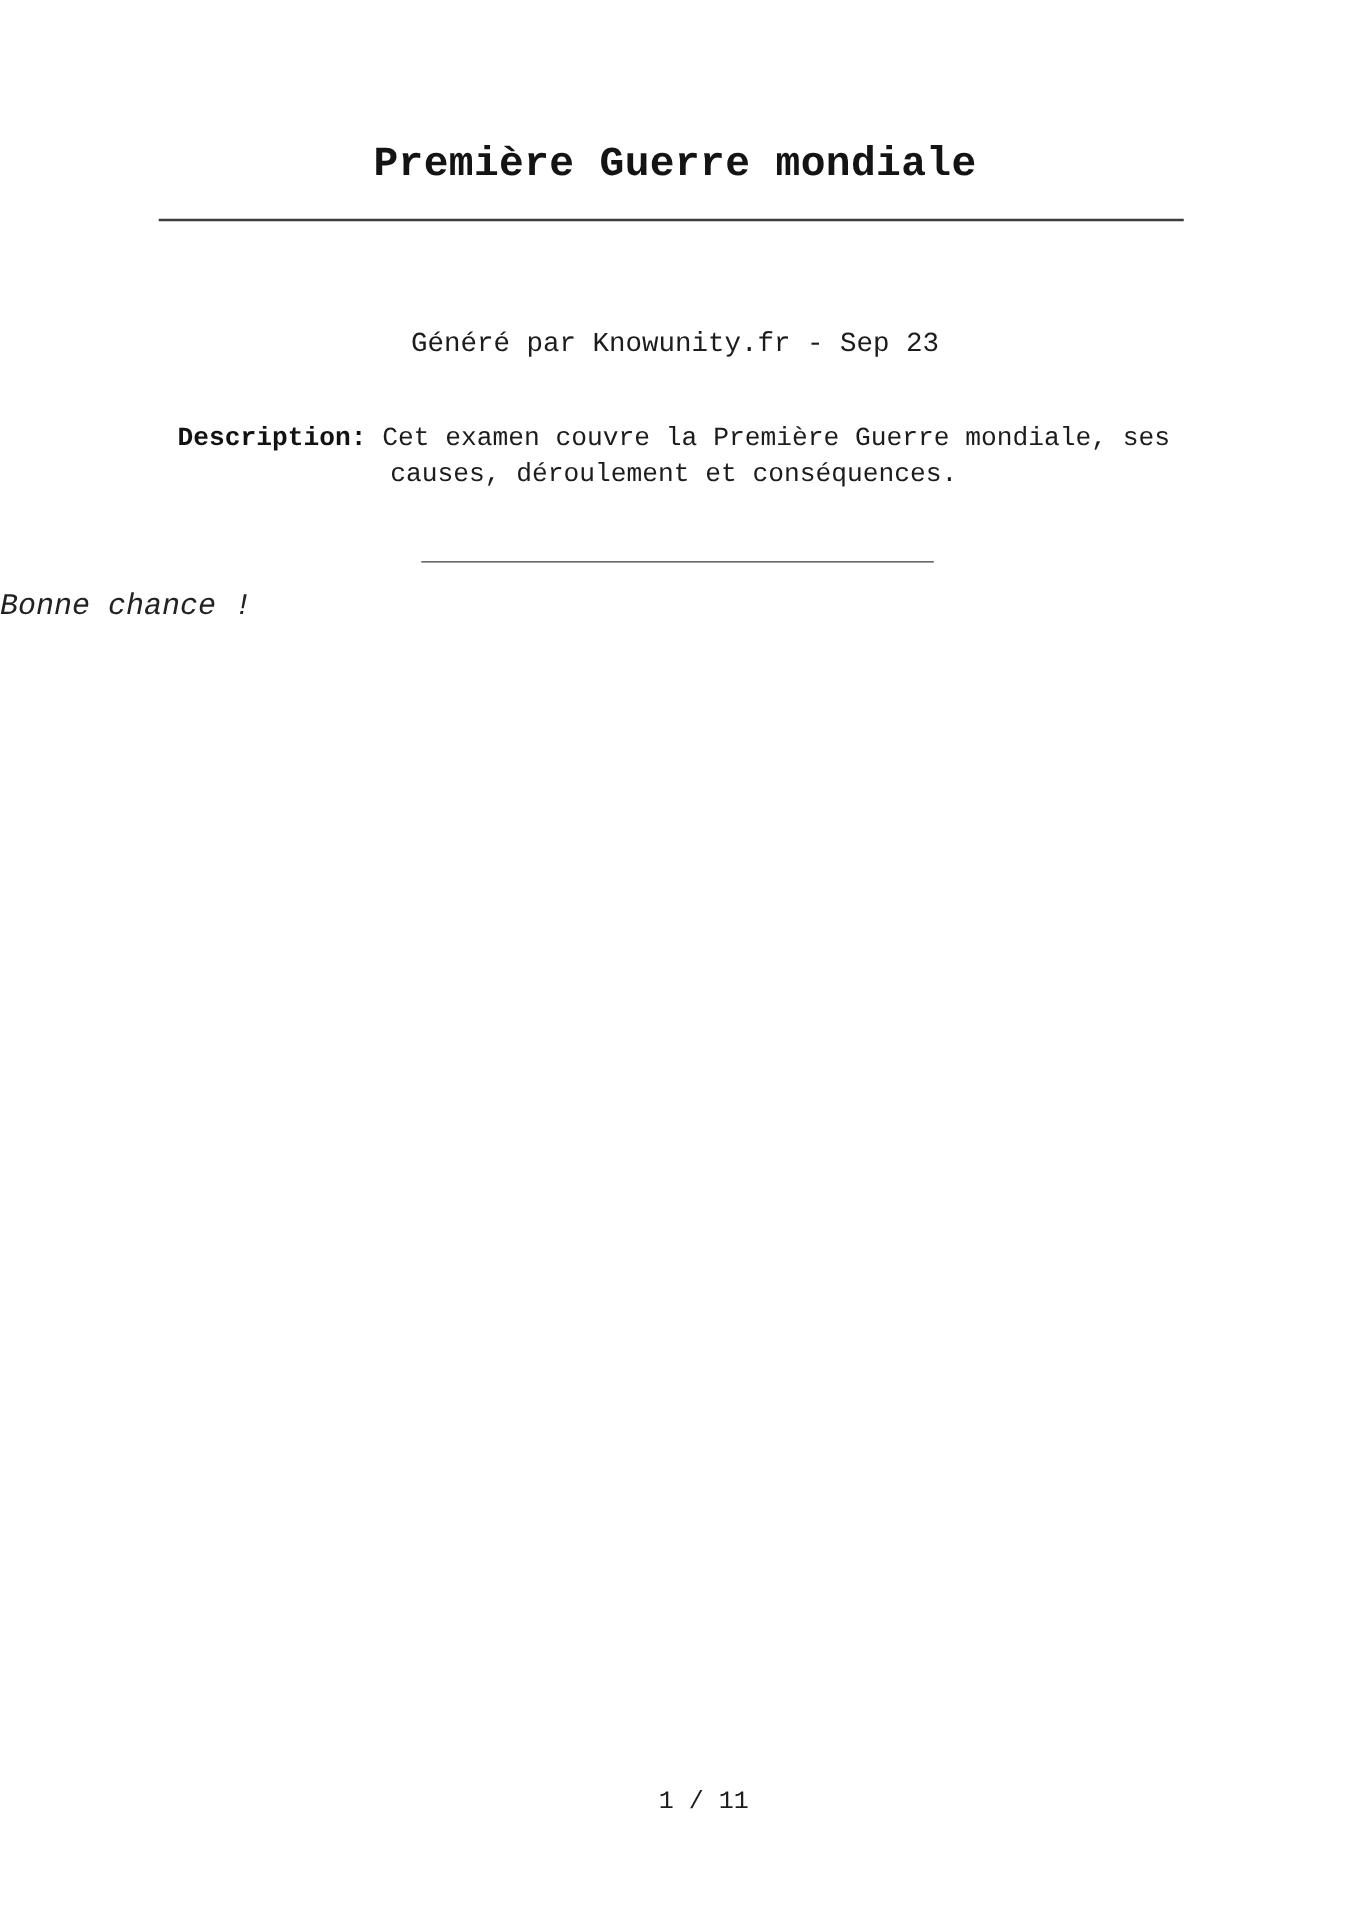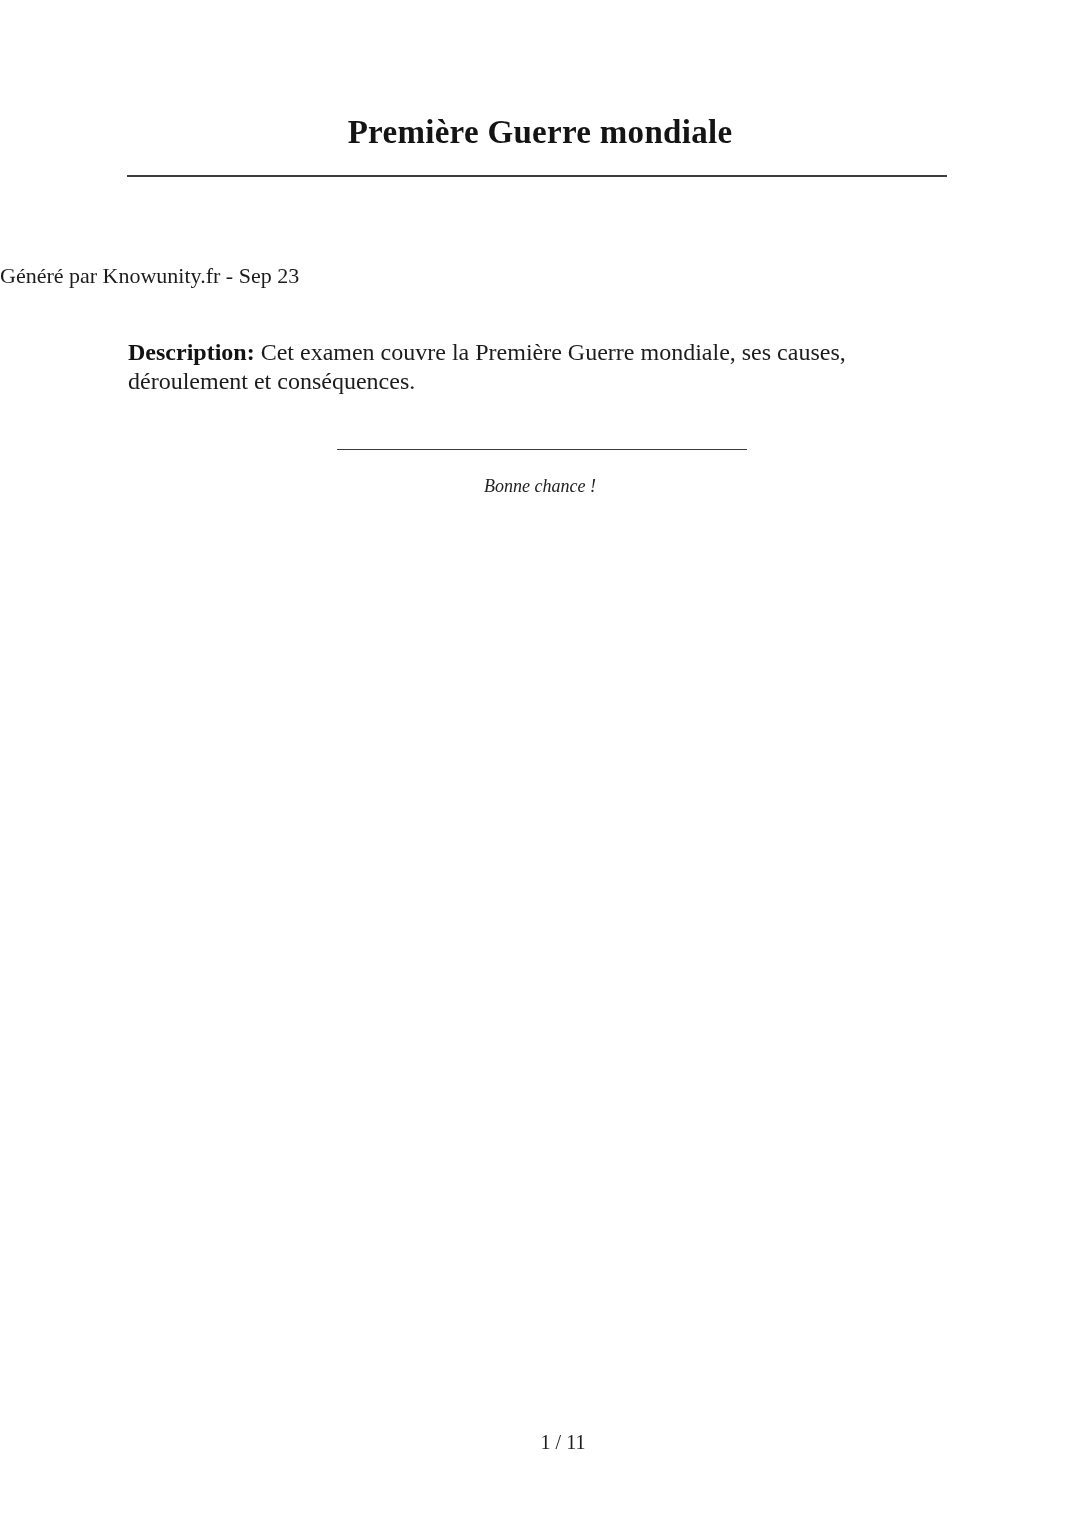--- a/index.html
+++ b/index.html
@@ -5,21 +5,21 @@
   html, body {
     margin: 0;
     padding: 0;
     background: #ffffff;
   }
   .page {
     position: relative;
     width: 1080px;
     height: 1527px;
     background: #ffffff;
-    font-family: Liberation Serif, serif;
+    font-family: Liberation Mono, monospace;
     color: #1c1c1c;
     overflow: hidden;
   }
   .doc-title {
     position: absolute;
     top: 112px;
     left: 0;
     width: 100%;
     margin: 0;
     text-align: center;
@@ -38,33 +38,34 @@
     margin: 0;
     border: none;
     border-top: 2px solid #3c3c3c;
   }
   .generated-line {
     position: absolute;
     top: 262px;
     left: 0;
     width: 100%;
     margin: 0;
+    text-align: center;
     font-size: 22px;
     line-height: 28px;
     color: #1c1c1c;
   }
   .description {
     position: absolute;
     top: 338px;
     left: 128px;
     width: 822px;
     margin: 0;
-    font-size: 24px;
+    font-size: 21px;
     line-height: 28.5px;
-    text-align: left;
+    text-align: center;
     color: #1c1c1c;
   }
   .description b {
     font-weight: 700;
     color: #121212;
   }
   .mid-rule {
     position: absolute;
     top: 449px;
     left: 337px;
@@ -73,23 +74,22 @@
     margin: 0;
     border: none;
     border-top: 1.5px solid #3c3c3c;
   }
   .good-luck {
     position: absolute;
     top: 474px;
     left: 0;
     width: 100%;
     margin: 0;
-    text-align: center;
     font-style: italic;
-    font-size: 18px;
+    font-size: 24px;
     line-height: 24px;
     color: #222222;
   }
   .page-footer {
     position: absolute;
     top: 1430px;
     left: 0;
     width: 100%;
     margin: 0;
     text-align: center;

